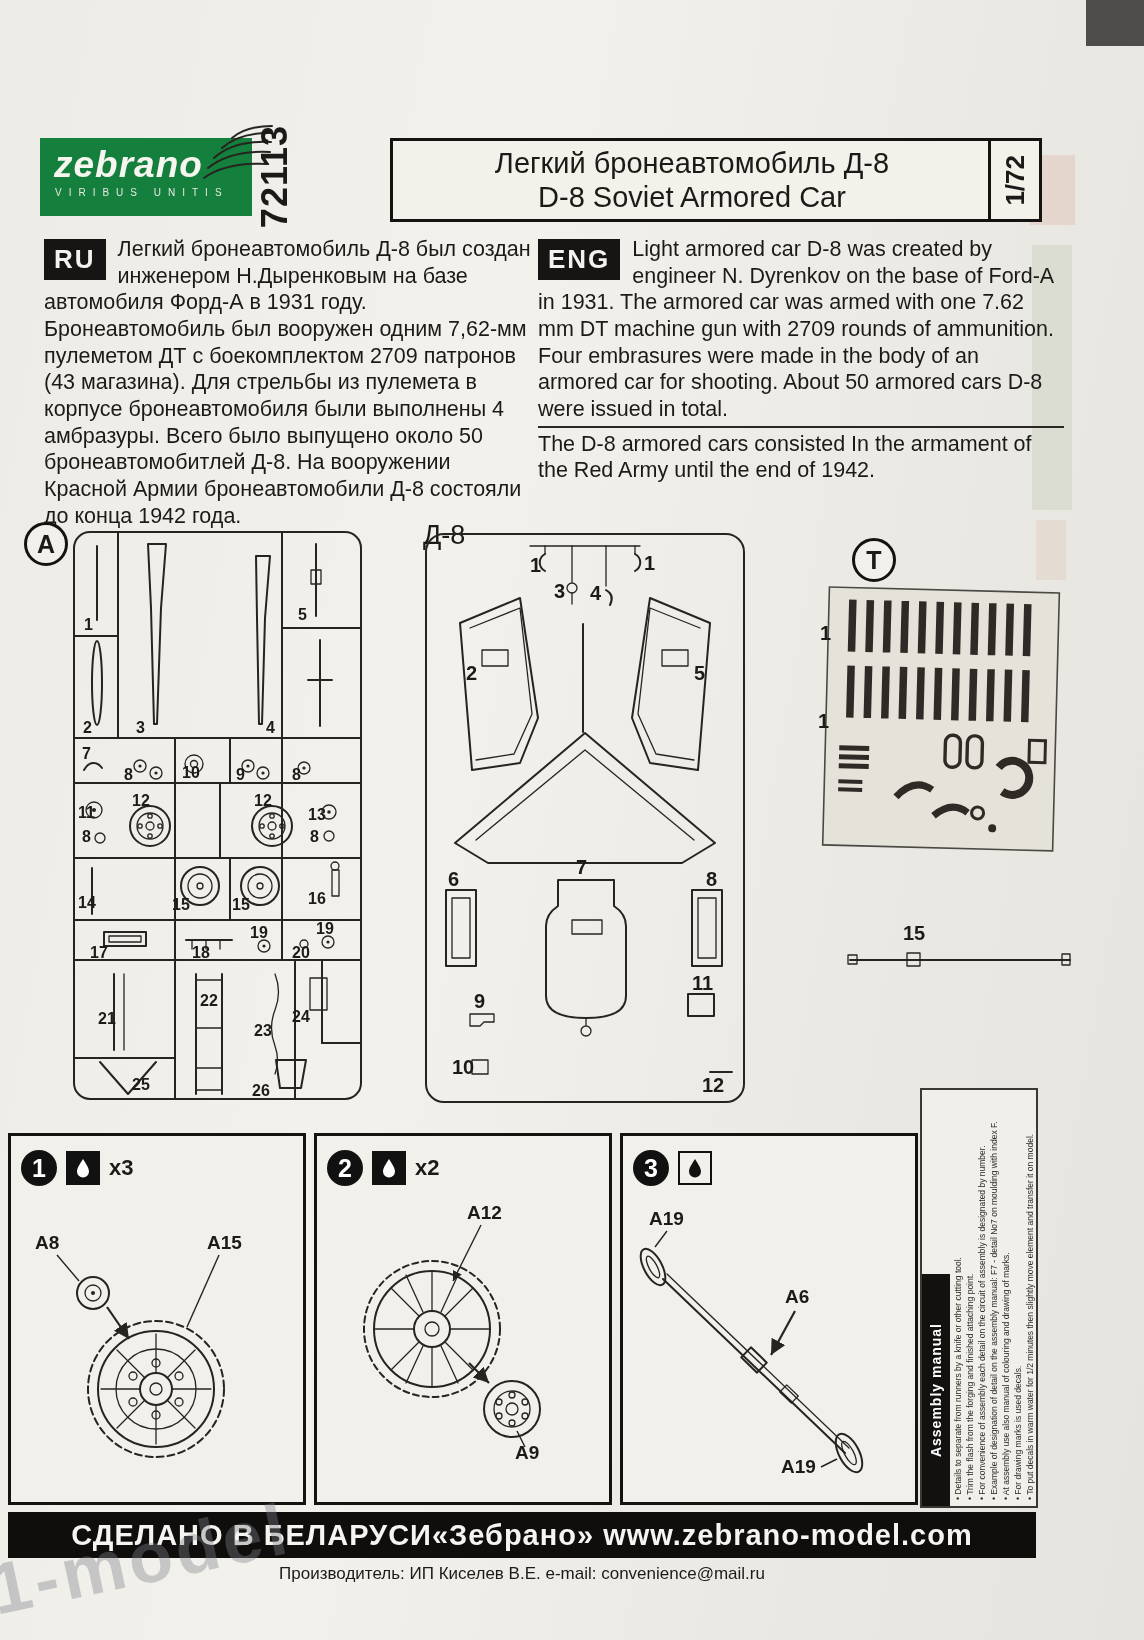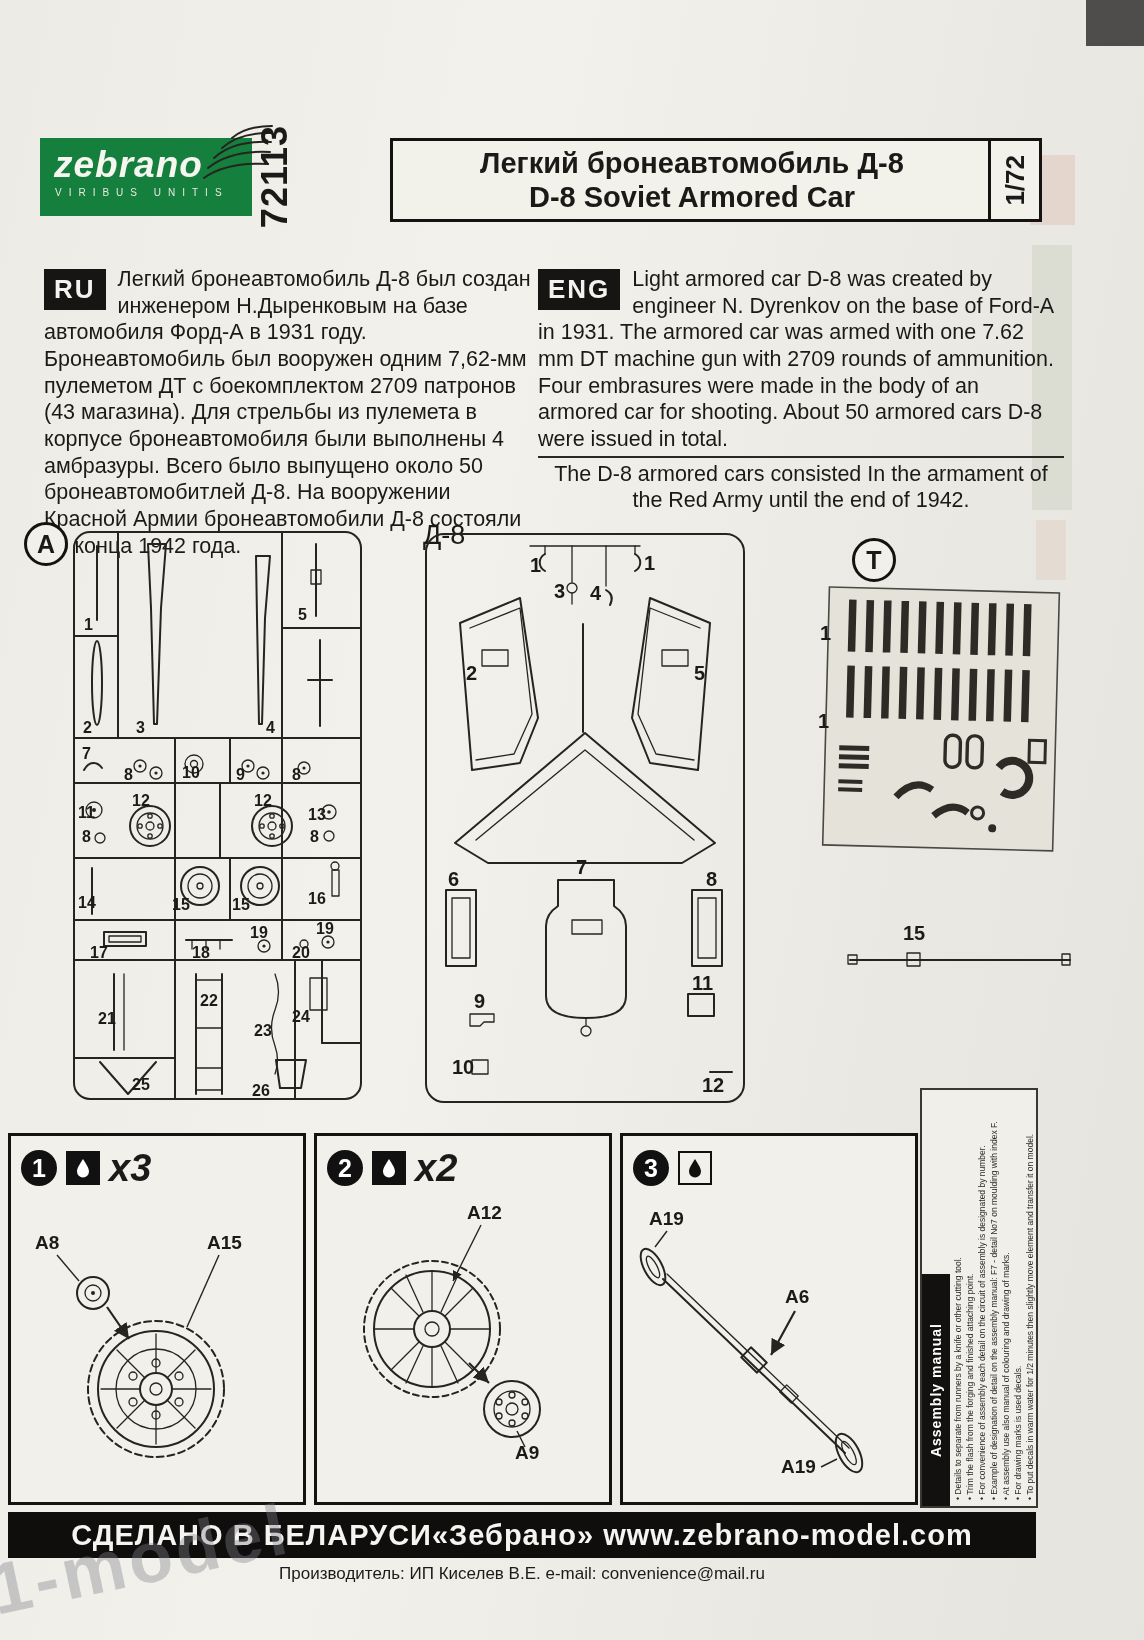--- a/index.html
+++ b/index.html
@@ -11,31 +11,31 @@
   .abs{position:absolute;}
   
   .logo-box{left:40px;top:138px;width:212px;height:78px;background:#15803d;}
   .brand{color:#f6f5f0;font-size:37px;font-weight:bold;font-style:italic;padding:8px 0 0 14px;letter-spacing:1px;line-height:1;}
   .motto{color:#e8e7e2;font-size:10px;letter-spacing:7px;margin:4px 0 13px 15px;}
   .code-box{left:250px;top:138px;width:50px;height:78px;display:flex;align-items:center;justify-content:center;}
   .vtext{writing-mode:vertical-rl;transform:rotate(180deg);}
   .code-box .vtext{font-size:36px;font-weight:bold;letter-spacing:1px;}
   .title-box{left:390px;top:138px;width:598px;height:78px;border:3px solid #15130f;background:#f2f1ea;
     display:flex;flex-direction:column;align-items:center;justify-content:center;gap:3px;}
-  .title-box div{font-size:29px;font-weight:bold;line-height:1.05;}
+  .title-box div{font-size:29px;font-weight:normal;line-height:1.05;}
   .scale-box{left:988px;top:138px;width:48px;height:78px;border:3px solid #15130f;display:flex;align-items:center;justify-content:center;background:#f2f1ea;}
   .scale-box .vtext{font-size:26px;font-weight:bold;}
   .corner-mark{right:0;top:0;width:58px;height:46px;background:#4e4d4b;}
   .ghost{pointer-events:none;}
   
-  .intro{font-size:21.5px;line-height:1.24;text-align:left;margin-top:30px;}
+  .intro{font-size:21.5px;line-height:1.24;text-align:left;}
   .intro .chip{float:left;background:#161513;color:#f3f2ee;font-size:26px;font-weight:bold;padding:4px 10px 5px;margin:3px 12px 4px 0;letter-spacing:2px;}
   #ru-col{left:44px;top:236px;width:494px;}
   #eng-col{left:538px;top:236px;width:526px;}
-  #eng-col .p2{border-top:2px solid #2a2825;margin-top:3px;padding-top:3px;text-align:center;}
+  #eng-col .p2{border-top:2px solid #2a2825;margin-top:3px;padding-top:3px;}
   
   .circle-label{width:38px;height:38px;border:3px solid #15130f;border-radius:50%;display:flex;align-items:center;justify-content:center;
     font-size:25px;font-weight:bold;background:#f1f0ea;}
   .sprue-tag{font-size:27px;font-weight:normal;margin-left:47px;}
   
   svg.diagram{position:absolute;overflow:visible;}
   .ln{fill:none;stroke:#26241f;stroke-width:2;stroke-linejoin:round;stroke-linecap:round;}
   .thin{stroke-width:1.3;}
   .dot{fill:#26241f;stroke:none;}
   .bar{fill:#2e2b27;stroke:none;}
@@ -44,21 +44,21 @@
   .pn19{font-size:20px;}
   .steplbl{font-size:19px;font-weight:bold;}
   .ldr{stroke:#26241f;stroke-width:1.4;fill:none;}
   .arrow{stroke:#26241f;stroke-width:2.2;fill:none;}
   
   .step-box{position:absolute;top:1133px;width:298px;height:372px;border:3px solid #15130f;background:#f1f0ea;box-sizing:border-box;}
   .step-head{display:flex;align-items:center;gap:9px;padding:9px 0 0 10px;height:46px;}
   .num-circle{width:36px;height:36px;background:#111;color:#fff;border-radius:50%;display:flex;align-items:center;justify-content:center;font-size:25px;font-weight:bold;}
   .glue-chip{width:34px;height:34px;background:#111;display:flex;align-items:center;justify-content:center;}
   .glue-chip.light{background:#f1f0ea;border:2px solid #111;box-sizing:border-box;}
-  .qty{font-size:38px;font-weight:bold;font-style:italic;}
+  .qty{font-size:22px;font-weight:bold;}
   .step-box svg{display:block;}
   
   #manual-box{left:920px;top:1088px;width:118px;height:420px;border:2px solid #3a3833;background:#f0efe9;box-sizing:border-box;}
   #manual-title{position:absolute;left:0;bottom:0;width:28px;height:232px;background:#121110;color:#fff;display:flex;align-items:center;justify-content:center;}
   #manual-title .vtext{font-size:14px;font-weight:bold;letter-spacing:1px;}
   .notes{position:absolute;left:30px;top:2px;right:1px;bottom:2px;display:flex;flex-direction:row;gap:2px;padding:4px 1px;box-sizing:border-box;}
   .note{writing-mode:vertical-rl;transform:rotate(180deg);font-size:8.5px;line-height:1.18;color:#2b2a27;}
   
   #footer-bar{left:8px;top:1512px;width:1028px;height:46px;background:#0f0e0d;color:#f5f4f0;display:flex;align-items:center;justify-content:center;
     font-size:29px;font-weight:bold;letter-spacing:1px;}

